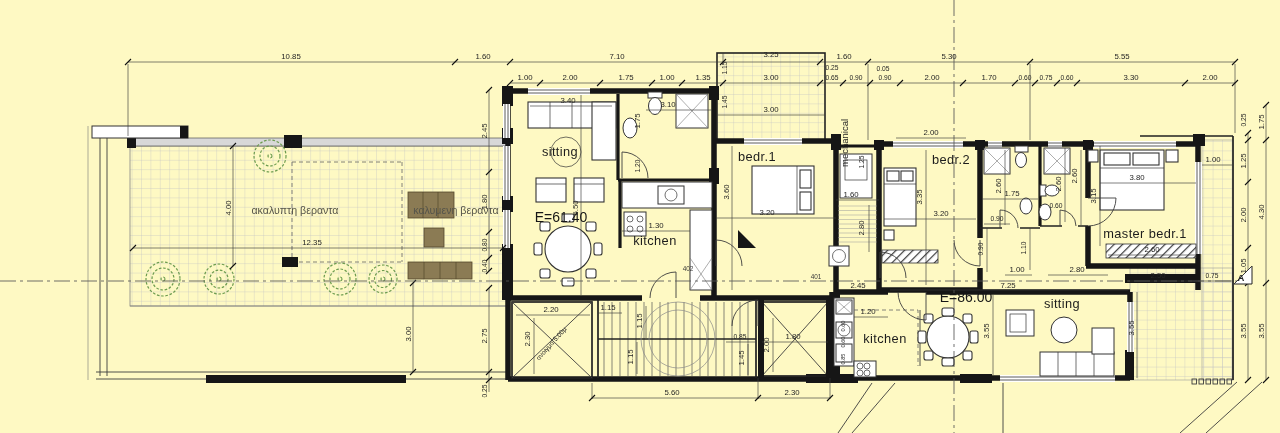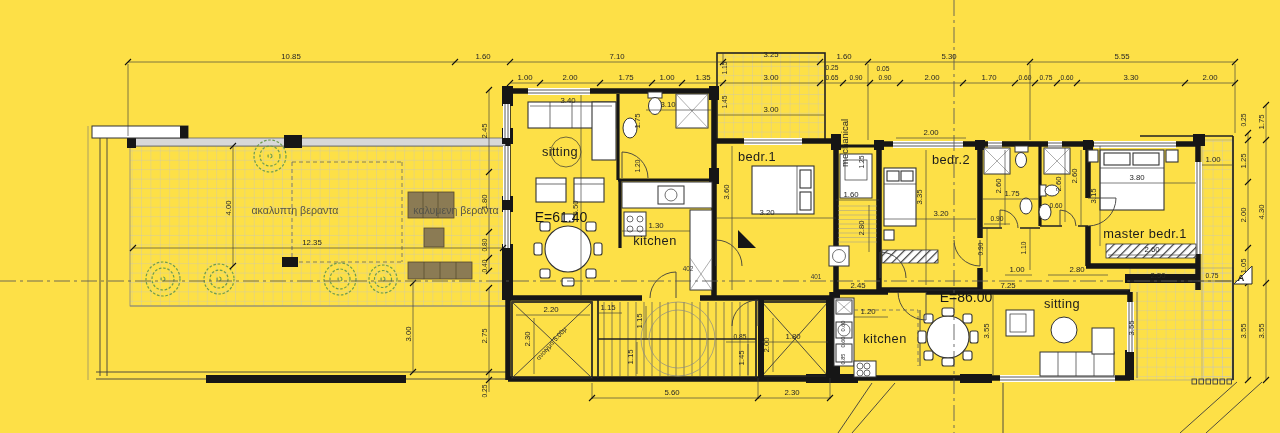--- a/index.html
+++ b/index.html
@@ -1,16 +1,16 @@
 <!DOCTYPE html>
 <html><head>
 <meta charset="utf-8">
 <style>
   html,body{margin:0;padding:0;background:#fff;}
-  #stage{position:relative;width:1280px;height:433px;background:#fde047;overflow:hidden;text-decoration:underline;}
+  #stage{position:relative;width:1280px;height:433px;background:#fef9c3;overflow:hidden;text-decoration:underline;}
   svg{display:block;}
   .lbl{font-family:"Liberation Sans","DejaVu Sans",sans-serif;fill:#262626;text-anchor:middle;}
   .dim{font-size:7.8px;}
   .tiny{font-size:6.7px;}
   .micro{font-size:5.6px;}
   .num{font-size:6.4px;fill:#3a3a3a;}
   .room{font-size:12.8px;fill:#1c1c1c;letter-spacing:.4px;}
   .area{font-size:14px;fill:#161616;}
   .greek{font-size:10.6px;fill:#55544a;}
   .roomv{font-size:9.5px;fill:#222;}

